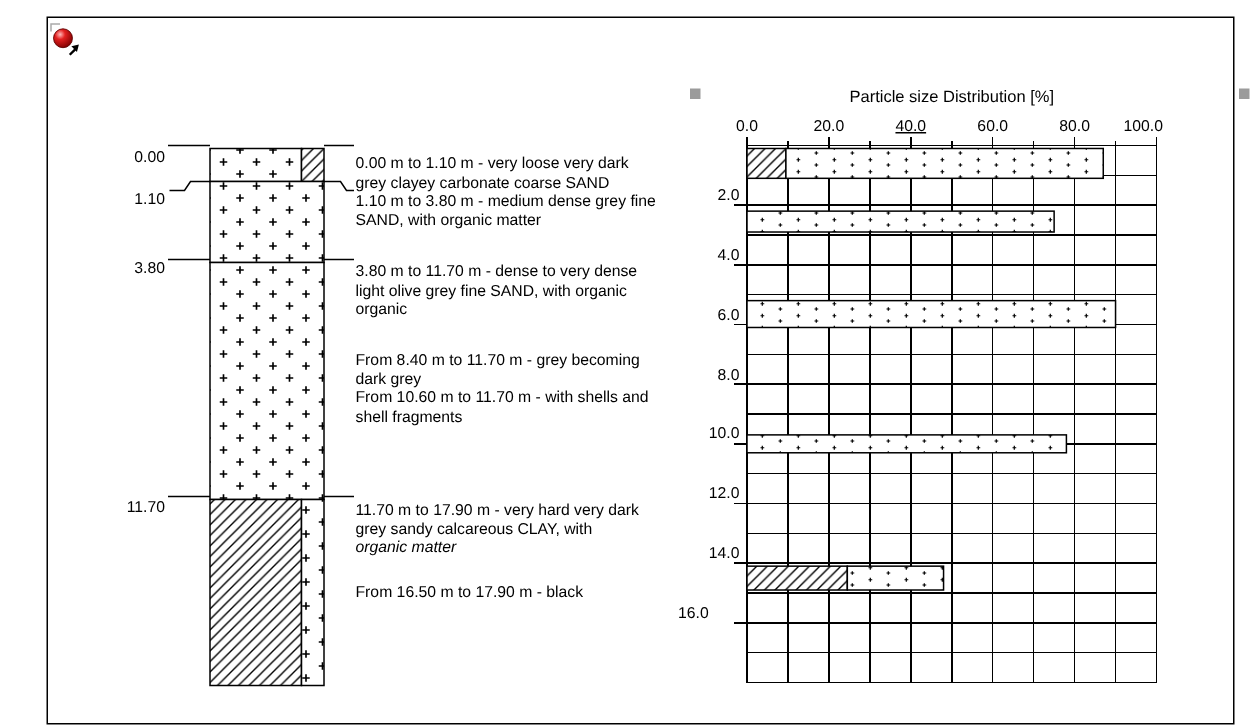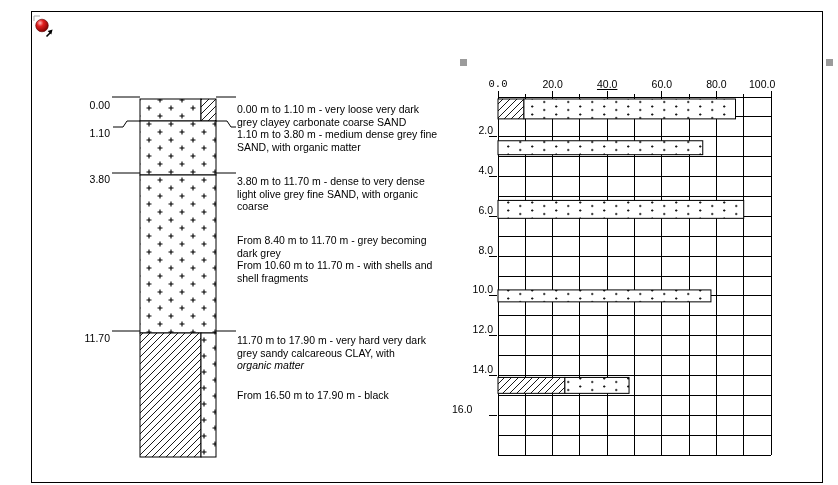--- a/index.html
+++ b/index.html
@@ -119,42 +119,43 @@
         <rect x="498" y="200.42222222222222" width="245.7" height="17.89999999999999" fill="url(#patSandSm)" stroke="#000"></rect>
         <rect x="498" y="289.9222222222222" width="212.94" height="11.933333333333362" fill="url(#patSandSm)" stroke="#000"></rect>
         <rect x="498" y="377.43333333333334" width="66.885" height="15.911111111111126" fill="url(#patHatch)" stroke="#000"></rect>
         <rect x="564.885" y="377.43333333333334" width="64.155" height="15.911111111111126" fill="url(#patSandSm)" stroke="#000"></rect>
       </g>
 
     <rect x="460" y="59" width="7" height="7" fill="#9b9b9b"></rect>
     <rect x="826" y="59" width="7" height="7" fill="#9b9b9b"></rect>
   </svg>
 
+  <div class="t title" style="left:498px;top:59px;width:273px;text-align:center;">Particle size Distribution [%]</div>
 
   <div id="txt">
       <div class="t" style="left: 58px; top: 99px; width: 52px; text-align: right;">0.00</div>
       <div class="t" style="left: 58px; top: 127px; width: 52px; text-align: right;">1.10</div>
       <div class="t" style="left: 58px; top: 173px; width: 52px; text-align: right;">3.80</div>
       <div class="t" style="left: 58px; top: 332px; width: 52px; text-align: right;">11.70</div>
       <div class="t" style="left: 237px; top: 103px;">0.00 m to 1.10 m - very loose very dark</div>
       <div class="t" style="left: 237px; top: 115.7px;">grey clayey carbonate coarse SAND</div>
       <div class="t" style="left: 237px; top: 128px;">1.10 m to 3.80 m - medium dense grey fine</div>
       <div class="t" style="left: 237px; top: 140.7px;">SAND, with organic matter</div>
       <div class="t" style="left: 237px; top: 175px;">3.80 m to 11.70 m - dense to very dense</div>
       <div class="t" style="left: 237px; top: 187.7px;">light olive grey fine SAND, with organic</div>
-      <div class="t" style="left: 237px; top: 200.4px;">coarse</div>
+      <div class="t" style="left: 237px; top: 200.4px;">organic</div>
       <div class="t" style="left: 237px; top: 234px;">From 8.40 m to 11.70 m -  grey becoming</div>
       <div class="t" style="left: 237px; top: 246.7px;">dark grey</div>
       <div class="t" style="left: 237px; top: 259px;">From 10.60 m to 11.70 m - with shells and</div>
       <div class="t" style="left: 237px; top: 271.7px;">shell fragments</div>
       <div class="t" style="left: 237px; top: 334px;">11.70 m to 17.90 m - very hard very dark</div>
       <div class="t" style="left: 237px; top: 346.7px;">grey sandy calcareous CLAY, with</div>
       <div class="t" style="left: 237px; top: 359.4px; font-style: italic;">organic matter</div>
       <div class="t" style="left: 237px; top: 389px;">From 16.50 m to 17.90 m -  black</div>
-      <div class="t" style="left: 476px; top: 78px; width: 44px; text-align: center; font-family: Liberation Mono, monospace;">0.0</div>
+      <div class="t" style="left: 476px; top: 78px; width: 44px; text-align: center;">0.0</div>
       <div class="t" style="left: 530.6px; top: 78px; width: 44px; text-align: center;">20.0</div>
       <div class="t" style="left: 585.2px; top: 78px; width: 44px; text-align: center; text-decoration: underline;">40.0</div>
       <div class="t" style="left: 639.8px; top: 78px; width: 44px; text-align: center;">60.0</div>
       <div class="t" style="left: 694.4px; top: 78px; width: 44px; text-align: center;">80.0</div>
       <div class="t" style="left: 749px; top: 78px; width: 44px; text-align: left;">100.0</div>
       <div class="t" style="left: 452px; top: 124.278px; width: 41px; text-align: right;">2.0</div>
       <div class="t" style="left: 452px; top: 164.056px; width: 41px; text-align: right;">4.0</div>
       <div class="t" style="left: 452px; top: 203.833px; width: 41px; text-align: right;">6.0</div>
       <div class="t" style="left: 452px; top: 243.611px; width: 41px; text-align: right;">8.0</div>
       <div class="t" style="left: 452px; top: 283.389px; width: 41px; text-align: right;">10.0</div>

